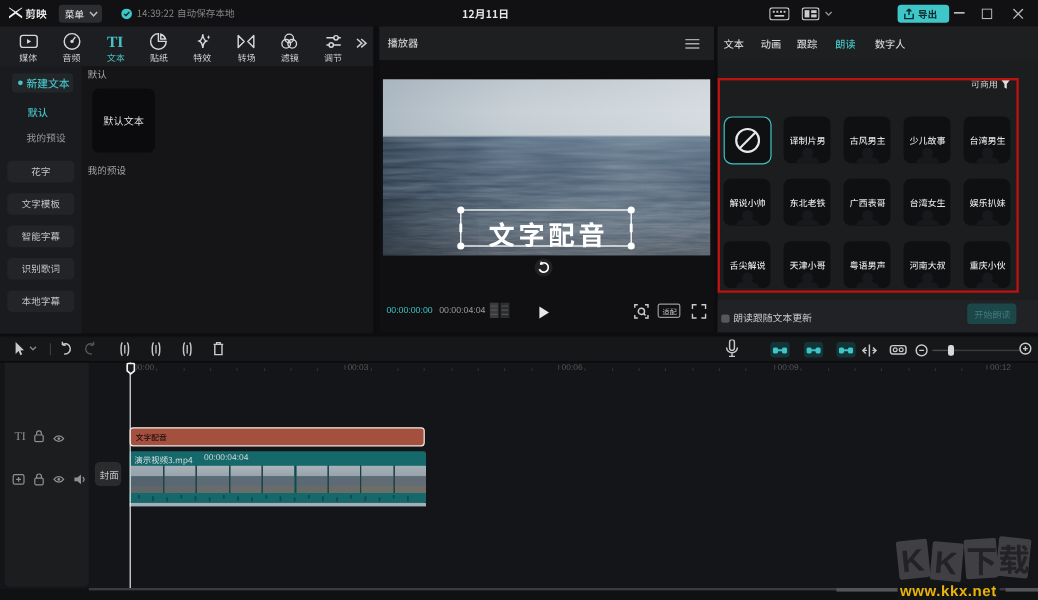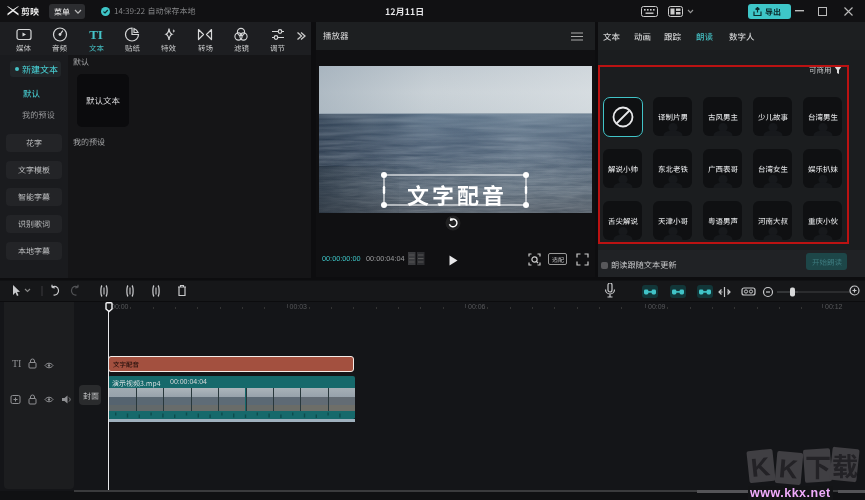--- a/index.html
+++ b/index.html
@@ -611,12 +611,12 @@
 <svg style="position:absolute;left:805px;top:449px;overflow:visible" width="28" height="36" viewBox="0 -28 28 36">
     <path d="M1.4 -20.2V-17H10.8V2.3H14.1V-10.2C16.8 -8.7 19.8 -6.8 21.3 -5.4L23.6 -8.2C21.6 -9.9 17.5 -12.1 14.7 -13.5L14.1 -12.9V-17H24.7V-20.2Z" fill="#232226"></path>
   </svg>
 <div class="abs" style="left:831px;top:448px;width:27px;height:33px;background:#403f43;transform:rotate(6deg);border-radius:2px"></div>
 <svg style="position:absolute;left:832px;top:448px;overflow:visible" width="28" height="36" viewBox="0 -28 28 36">
     <path d="M19.1 -20.4C20.2 -19.3 21.5 -17.7 22 -16.7L24.5 -18.3C23.9 -19.3 22.5 -20.8 21.4 -21.8ZM1.4 -2.9 1.7 -0.1 8 -0.6V2.2H10.9V-0.9L14.9 -1.3L14.9 -3.8L10.9 -3.5V-4.9H14.5L14.5 -7.5H10.9V-9H8V-7.5H5.5C6 -8.2 6.4 -8.9 6.9 -9.6H14.8V-12H8.2L8.9 -13.5L6.9 -14H15.6C15.8 -10 16.2 -6.4 17 -3.6C15.9 -2 14.5 -0.7 13 0.4C13.7 0.9 14.6 1.8 15.1 2.5C16.2 1.6 17.3 0.6 18.2 -0.5C19.1 1.1 20.3 2.1 21.8 2.1C23.9 2.1 24.8 1 25.3 -3C24.5 -3.3 23.5 -4 22.9 -4.7C22.8 -1.9 22.5 -0.9 22 -0.9C21.3 -0.9 20.7 -1.7 20.2 -3.2C21.9 -5.8 23.1 -8.8 24.1 -12.1L21.3 -12.9C20.8 -10.9 20.1 -9 19.3 -7.3C19 -9.3 18.7 -11.5 18.6 -14H24.9V-16.4H18.5C18.4 -18.3 18.4 -20.1 18.5 -22H15.4C15.4 -20.1 15.4 -18.3 15.5 -16.4H9.8V-17.9H14.1V-20.3H9.8V-22.1H6.9V-20.3H2.5V-17.9H6.9V-16.4H1.2V-14H5.7C5.5 -13.3 5.3 -12.7 5 -12H1.6V-9.6H3.8C3.5 -9.1 3.3 -8.8 3.1 -8.6C2.7 -7.9 2.3 -7.4 1.8 -7.3C2.1 -6.5 2.6 -5.1 2.7 -4.5C3 -4.8 3.9 -4.9 4.9 -4.9H8V-3.3Z" fill="#232226"></path>
   </svg>
 <div class="abs" style="left:74px;top:489.5px;width:791px;height:2px;background:#3a3b3d"></div>
 <div class="abs" style="left:697px;top:490px;width:53px;height:3px;background:#545457"></div>
 <div class="abs" style="left:838px;top:490px;width:27px;height:3px;background:#545457"></div>
-<div class="abs" style="left:748px;top:486px;font-size:12.5px;font-weight:bold;color:#f0abfc;background:#131416;padding:0 2px;letter-spacing:0.5px">www.kkx.net</div>
+<div class="abs" style="left:748px;top:486px;font-size:12.5px;font-weight:bold;color:#eab308;background:#131416;padding:0 2px;letter-spacing:0.5px">www.kkx.net</div>
 </body></html>

